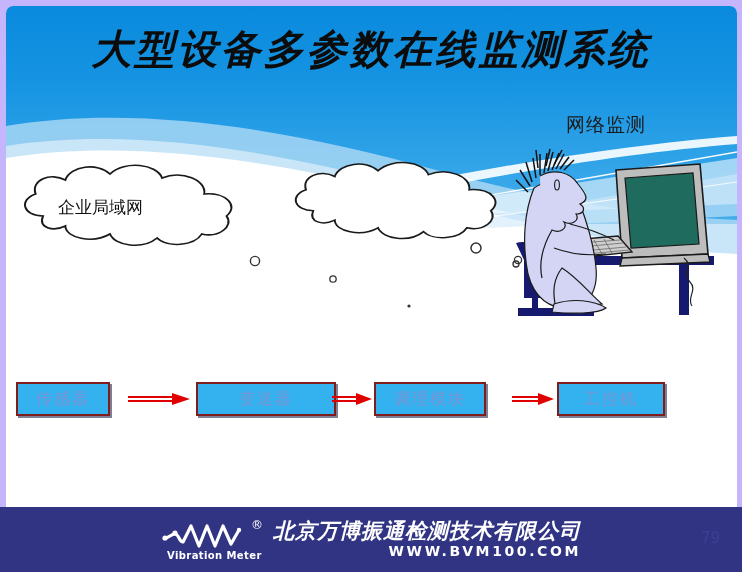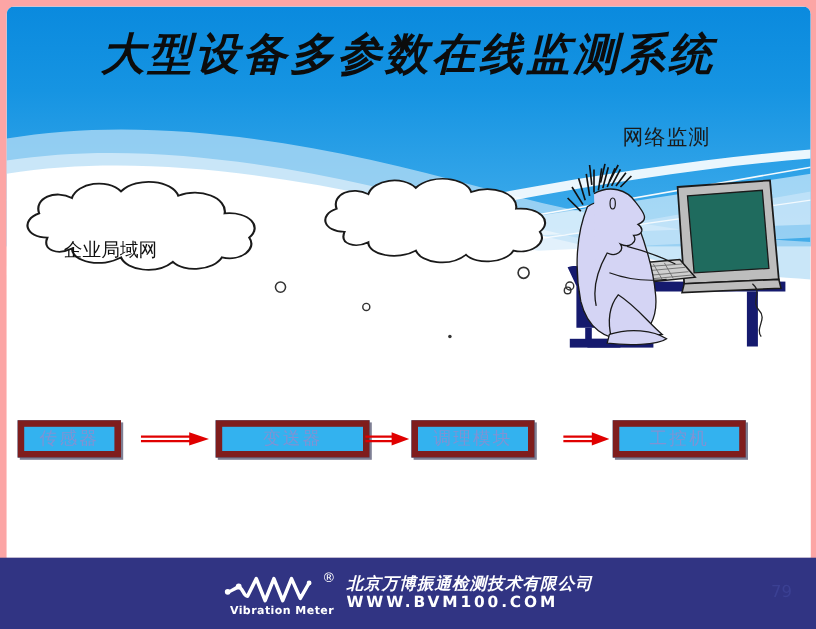--- a/index.html
+++ b/index.html
@@ -11,21 +11,21 @@
     width: 742px;
     height: 572px;
     overflow: hidden;
     font-family: "Liberation Sans", sans-serif;
   }
 
   #slide {
     position: relative;
     width: 742px;
     height: 572px;
-    background: #fca5a5;
+    background: #c4b5fd;
     overflow: hidden;
     text-decoration: underline;
   }
 
   
   .bg-stage {
     position: absolute;
     left: 6px;
     top: 6px;
     width: 731px;
@@ -77,45 +77,45 @@
   }
 
   
   .cloud-text {
     position: absolute;
     font-family: "DejaVu Serif", "Liberation Serif", serif;
     font-size: 17px;
     color: #111111;
     white-space: nowrap;
   }
-  #cloud-lan-text  { left: 58px;  top: 216px; }
+  #cloud-lan-text  { left: 58px;  top: 196px; }
   #cloud-net-text  { left: 294px; top: 203px; }
 
   
   .flow-box {
     position: absolute;
     top: 382px;
     height: 34px;
     background: #33b2ef;
-    border: 6px solid #7f1d1d;
+    border: 2px solid #7f1d1d;
     box-shadow: 2px 2px 0 0 rgba(20,22,60,0.55);
     display: flex;
     align-items: center;
     justify-content: center;
     font-family: "DejaVu Sans", "Liberation Sans", sans-serif;
     font-size: 16px;
     letter-spacing: 2px;
     color: #7f93d4;
     white-space: nowrap;
     box-sizing: border-box;
   }
   #flow-box-0 { left: 16px;  width: 94px; }
   #flow-box-1 { left: 196px; width: 140px; }
   #flow-box-2 { left: 374px; width: 112px; }
-  #flow-box-3 { left: 557px; width: 121px; }
+  #flow-box-3 { left: 557px; width: 108px; }
 
   .flow-arrow {
     position: absolute;
     top: 392px;
     height: 14px;
   }
   .flow-arrow svg { display: block; }
   #flow-arrow-0 { left: 128px; width: 62px; }
   #flow-arrow-1 { left: 332px; width: 40px; }
   #flow-arrow-2 { left: 512px; width: 42px; }
@@ -161,35 +161,35 @@
     font-family: "DejaVu Sans", "Liberation Sans", sans-serif;
     font-size: 10px;
     font-weight: bold;
     letter-spacing: 0.4px;
     color: #ffffff;
     white-space: nowrap;
   }
   .footer-text { flex: none; }
   .company-name {
     font-family: "DejaVu Serif", "Liberation Serif", serif;
-    font-size: 15px;
+    font-size: 21px;
     font-weight: bold;
     font-style: italic;
     letter-spacing: 1px;
     color: #ffffff;
     line-height: 1.05;
     white-space: nowrap;
   }
   .company-url {
     font-family: "DejaVu Sans", "Liberation Sans", sans-serif;
     font-size: 14px;
     font-weight: bold;
     letter-spacing: 2.6px;
     color: #ffffff;
-    text-align: left;
+    text-align: right;
     white-space: nowrap;
     margin-top: 1px;
   }
   .page-number {
     position: absolute;
     right: 22px;
     top: 22px;
     font-family: "DejaVu Sans", "Liberation Sans", sans-serif;
     font-size: 15px;
     color: #3b4093;

